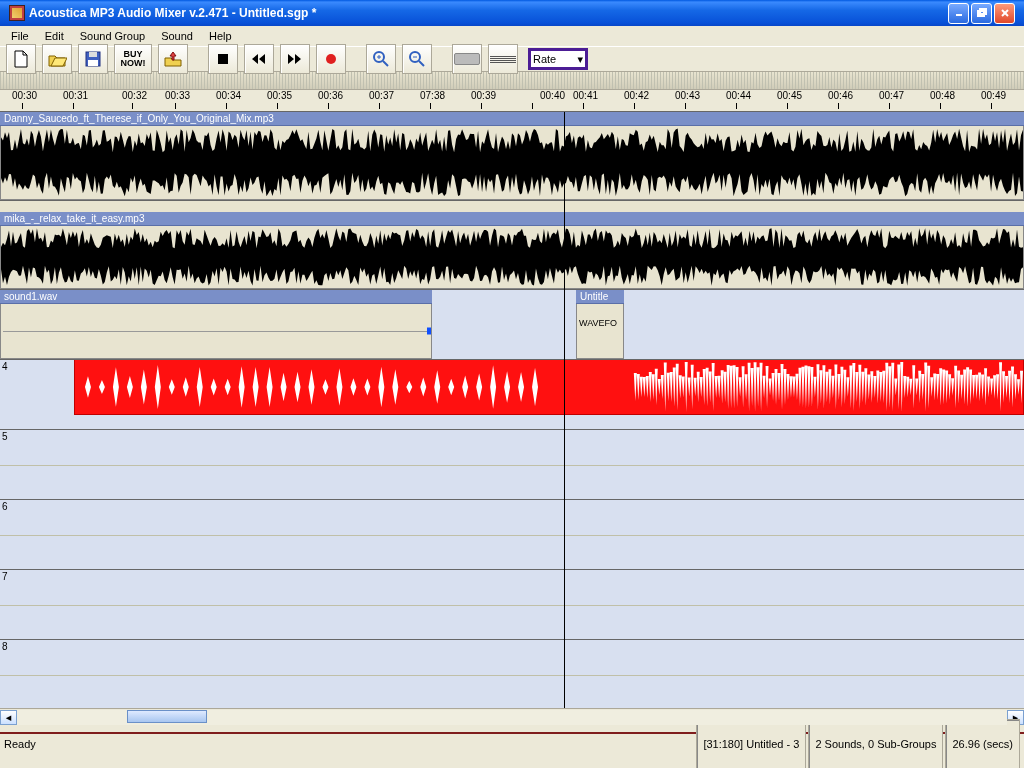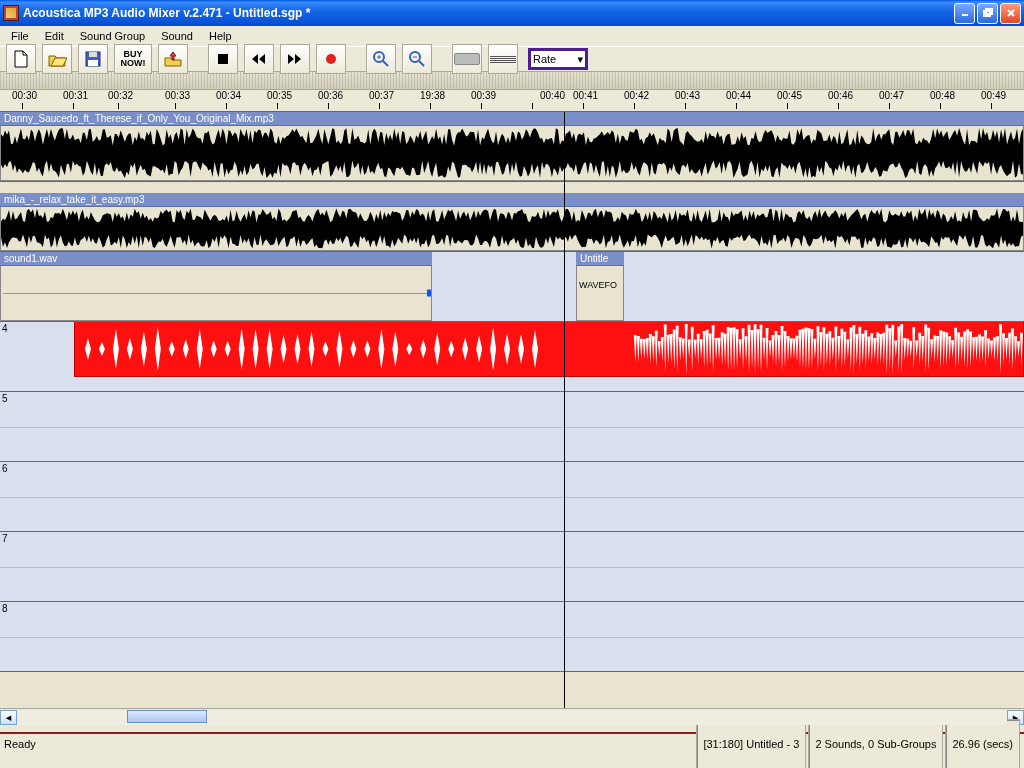--- a/index.html
+++ b/index.html
@@ -1,17 +1,17 @@
 <!DOCTYPE html>
 <html><head>
 <meta charset="utf-8">
 <style>
 * { margin:0; padding:0; box-sizing:border-box; }
 body { font-family:Tahoma,Arial,sans-serif; font-size:11px; overflow:hidden; width:1024px; height:768px; background:#ece9d8; }
-.titlebar { height:26px; background:linear-gradient(to bottom,#0058e0 0%,#3a8afe 8%,#1568e6 40%,#0851d8 88%,#0846c8 100%); display:flex; align-items:center; padding:0 3px; color:#fff; font-weight:bold; font-size:12px; }
+.titlebar { height:26px; background:linear-gradient(to bottom,#0058e0 0%,#3a8afe 8%,#1568e6 40%,#0851d8 88%,#0846c8 100%); display:flex; align-items:center; padding:0 9px; color:#fff; font-weight:bold; font-size:12px; }
 .titlebar .appicon { width:16px; height:16px; background:#c04040; margin-right:4px; border:1px solid #402020; display:inline-block; position:relative; }
 .titlebar .appicon::after { content:""; position:absolute; inset:2px; background:linear-gradient(45deg,#f0d070,#e0a030); }
 .titlebar .title { flex:1; }
 .winbtns { display:flex; gap:2px; }
 .winbtn { width:21px; height:21px; border:1px solid #fff; border-radius:3px; display:flex; align-items:center; justify-content:center; cursor:pointer; }
 .winbtn.min,.winbtn.max { background:linear-gradient(to bottom,#78aaff,#2a6ae0); }
 .winbtn.close { background:linear-gradient(to bottom,#ff9a7a,#e0482a); }
 .winbtn svg { stroke:#fff; stroke-width:2; fill:none; }
 .menubar { height:20px; background:#ece9d8; display:flex; align-items:center; padding:0 4px; gap:2px; }
 .menuitem { padding:2px 7px; cursor:pointer; }
@@ -21,21 +21,21 @@
 .tsep { width:8px; }
 .ratebox { width:60px; height:22px; border:3px solid #4c1d95; background:#fff; display:flex; align-items:center; padding:0 2px; margin-left:4px; }
 .ratebox .arrow { margin-left:auto; }
 .spectrumstrip { height:18px; background:repeating-linear-gradient(to right,#c0c0b0 0 1px,transparent 1px 3px),linear-gradient(to bottom,#e8e4d0,#d0ccb8); border-bottom:1px solid #aca899; }
 .ruler { height:22px; background:#ece9d8; position:relative; border-bottom:1px solid #666; overflow:hidden; }
 .ruler .tick { position:absolute; top:0; font-size:10px; color:#000; transform:translateX(-10px);}
 .ruler .tick::before { content:""; position:absolute; bottom:-8px; left:10px; width:1px; height:6px; background:#000;}
 .workspace { position:relative; height:596px; background:#e8e4d0; overflow:hidden;}
 .playhead { position:absolute; top:0; bottom:0; left:564px; width:1px; background:#000; z-index:50;}
 .track { position:relative; border-bottom:1px solid #666; }
-.track.type-a { height:70px; background:#e8e4d0;}
+.track.type-a { height:89px; background:#e8e4d0;}
 .track.type-b { height:70px; background:#d8e0f0;}
 .track.type-c { height:70px; background:#d8e0f0;}
 .clip { position:absolute; top:0; bottom:0; }
 .clip .clipheader { height:14px; background:#7a8fc8; color:#fff; font-size:10px; padding:0 4px; line-height:14px; overflow:hidden; white-space:nowrap; border-bottom:1px solid #5a6fa8;}
 .clip.selected .clipheader { background:#1050ff; }
 .clip .clipbody { height:calc(100% - 14px); background:#e8e4d0; position:relative; overflow:hidden; border:1px solid #888; border-top:none;}
 .clip.red .clipbody { background:#ff1010; border-color:#c00000;}
 .clip.short .clipbody { background:#e8e4d0;}
 .lane-label { position:absolute; left:2px; top:1px; font-size:10px; color:#000; z-index:2;}
 .hline { position:absolute; left:0; right:0; height:1px; background:#c0c0a8; top:50%;}
@@ -169,27 +169,27 @@
     <span>Rate</span>
     <span class="arrow">▾</span>
   </div>
 </div>
 
 <div class="spectrumstrip"></div>
 
 <div class="ruler" id="ruler">
     <div class="tick" style="left: 22px;">00:30</div>
     <div class="tick" style="left: 73px;">00:31</div>
-    <div class="tick" style="left: 118px;">00:32</div>
+    <div class="tick" style="left: 132px;">00:32</div>
     <div class="tick" style="left: 175px;">00:33</div>
     <div class="tick" style="left: 226px;">00:34</div>
     <div class="tick" style="left: 277px;">00:35</div>
     <div class="tick" style="left: 328px;">00:36</div>
     <div class="tick" style="left: 379px;">00:37</div>
-    <div class="tick" style="left: 430px;">19:38</div>
+    <div class="tick" style="left: 430px;">07:38</div>
     <div class="tick" style="left: 481px;">00:39</div>
     <div class="tick" style="left: 532px; padding-left: 18px;">00:40</div>
     <div class="tick" style="left: 583px;">00:41</div>
     <div class="tick" style="left: 634px;">00:42</div>
     <div class="tick" style="left: 685px;">00:43</div>
     <div class="tick" style="left: 736px;">00:44</div>
     <div class="tick" style="left: 787px;">00:45</div>
     <div class="tick" style="left: 838px;">00:46</div>
     <div class="tick" style="left: 889px;">00:47</div>
     <div class="tick" style="left: 940px;">00:48</div>

